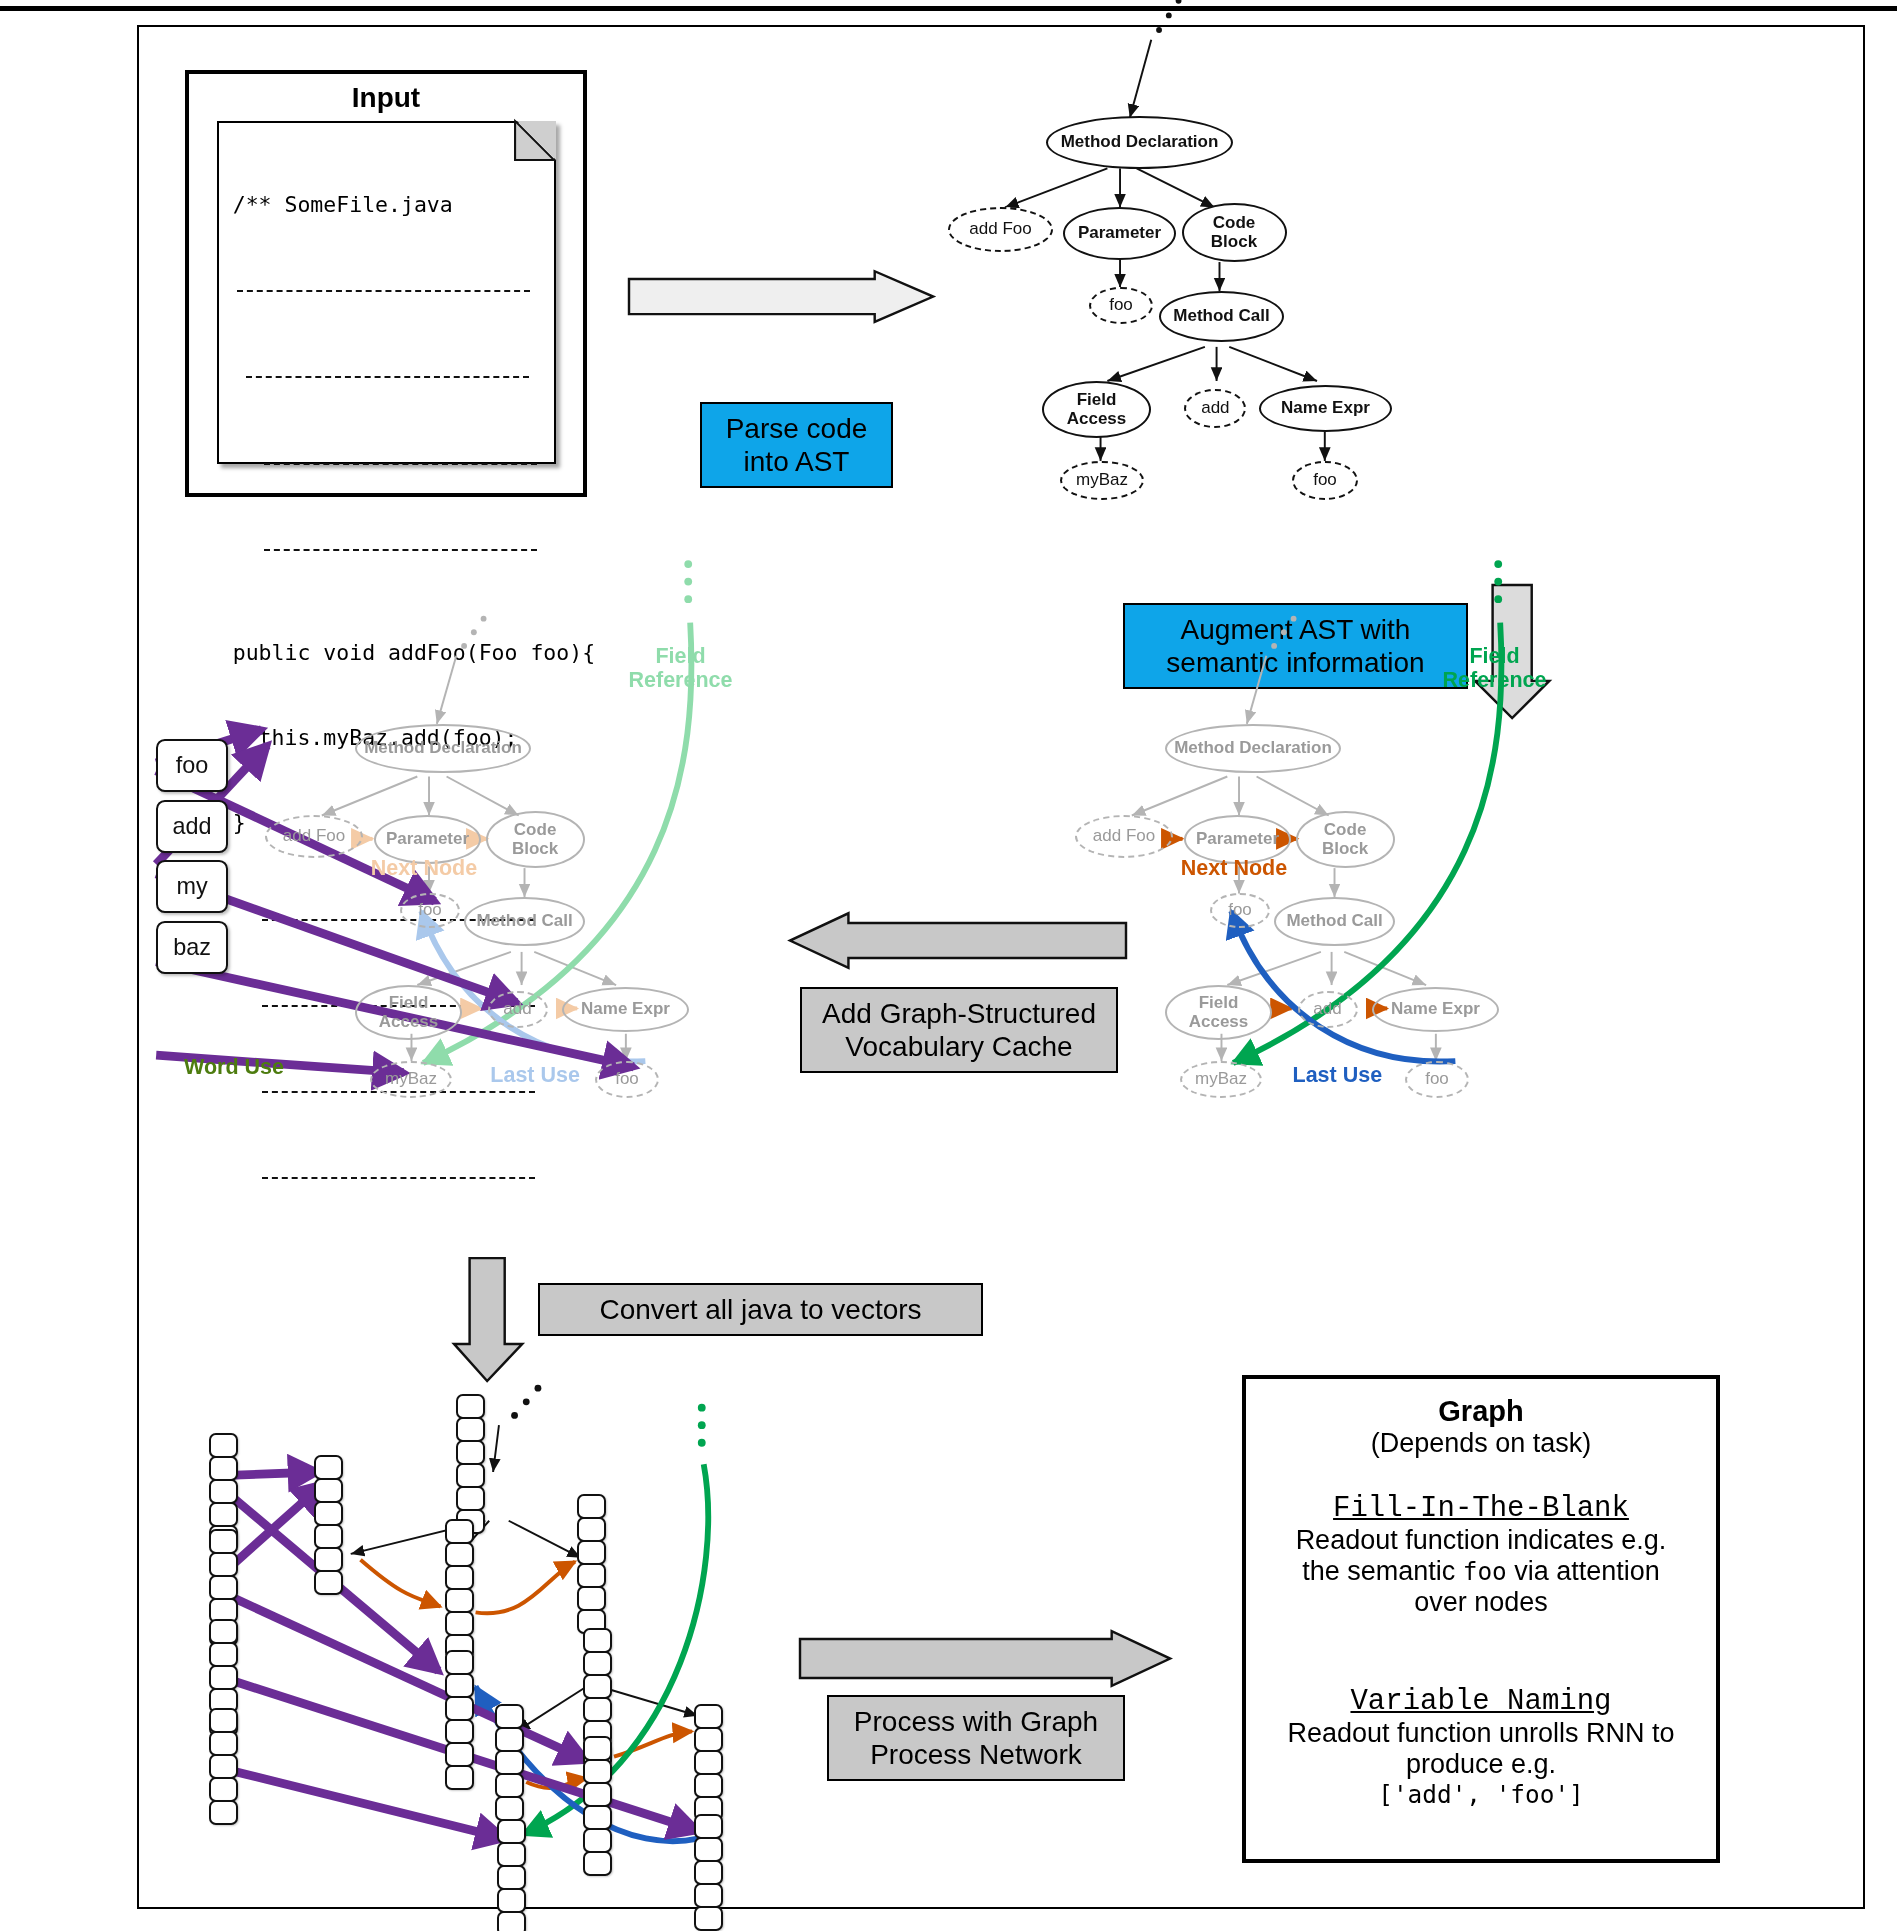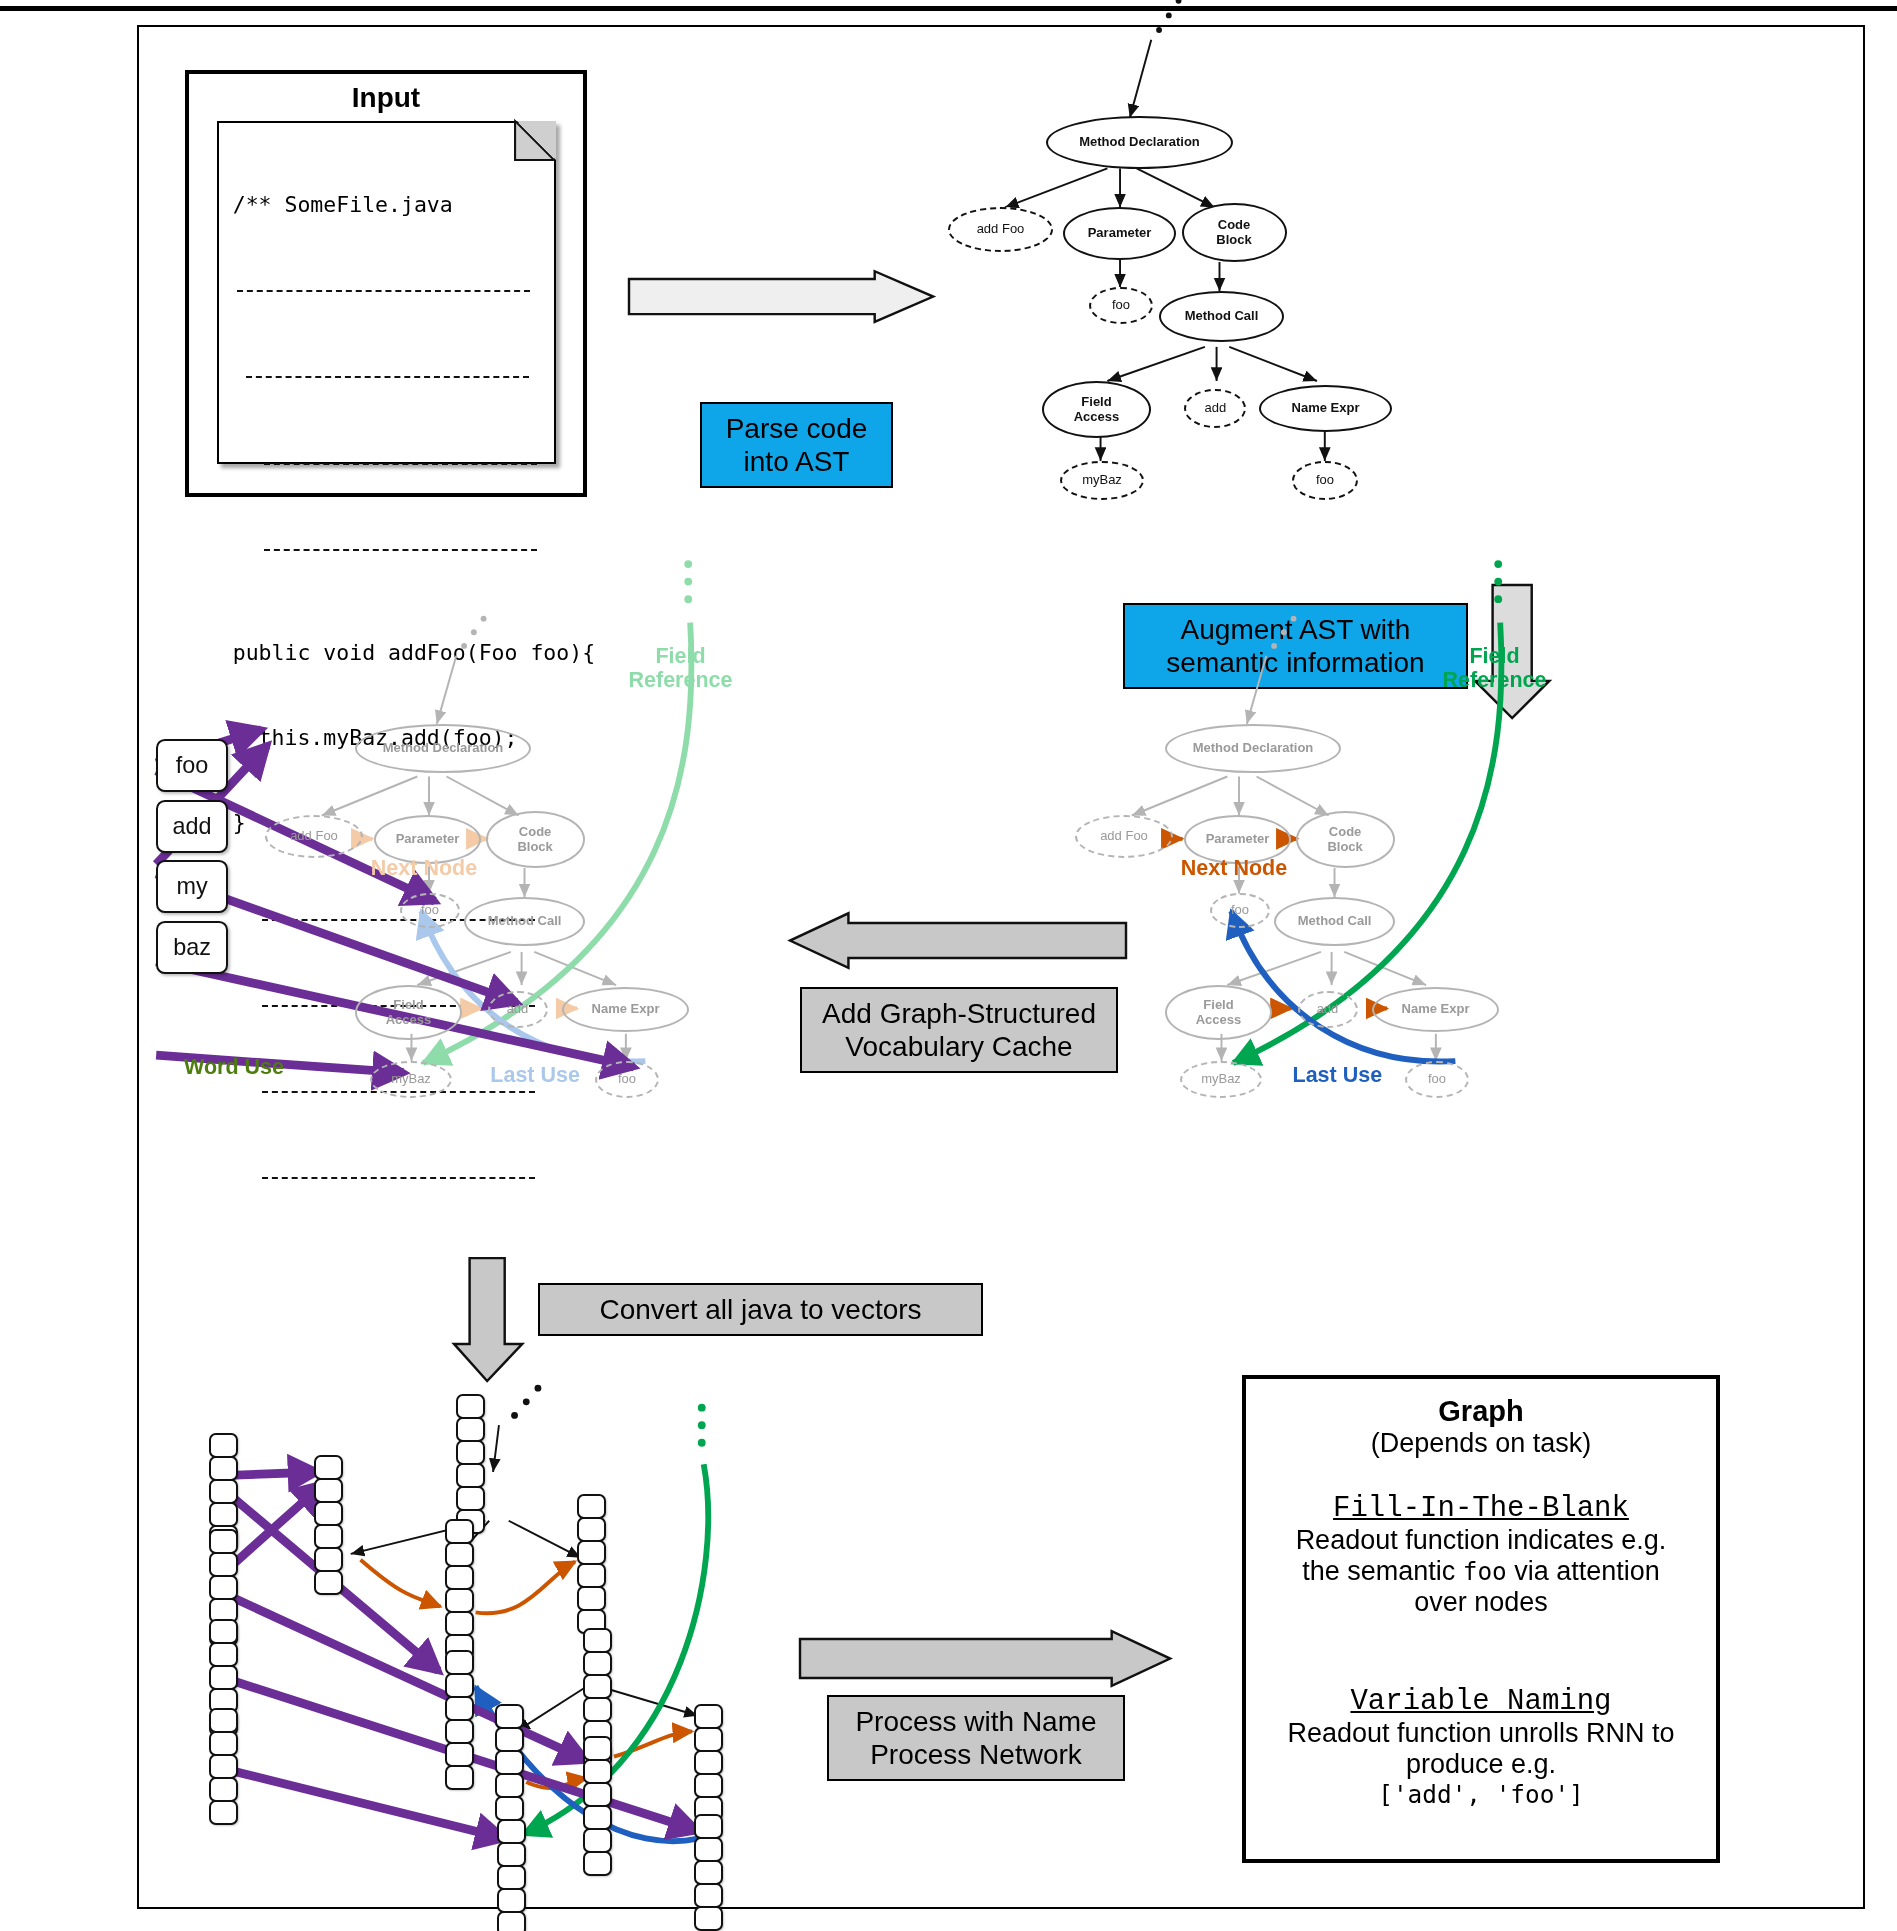--- a/index.html
+++ b/index.html
@@ -22,21 +22,21 @@
 
   
   .labelbox{border:2px solid #000;background:#0ea5e9;color:#000;font-size:28px;text-align:center;
             padding:7.8px 13.7px;box-sizing:border-box;line-height:1.18;}
   .labelbox.gray{background:#c8c8c8;}
   svg.arrowsvg{position:absolute;overflow:visible;}
 
   
   .astwrap{position:absolute;}
   .node{position:absolute;display:flex;align-items:center;justify-content:center;
-        border-radius:50%;box-sizing:border-box;font-size:13px;line-height:1.08;}
+        border-radius:50%;box-sizing:border-box;font-size:17px;line-height:1.08;}
   .node.solid{border:2.4px solid #111;color:#111;font-weight:bold;background:#fff;}
   .node.dashed{border:2.4px dashed #111;color:#111;font-weight:normal;background:#fff;}
   .node.faded.solid{border-color:#b4b4b4;color:#9a9a9a;background:transparent;}
   .node.faded.dashed{border-color:#b4b4b4;color:#9a9a9a;background:transparent;}
 
   .vocabbox{position:absolute;border:2.9px solid #111;border-radius:8.8px;background:#fff;
             display:flex;align-items:center;justify-content:center;font-size:23.4px;color:#111;
             box-shadow:2px 2px 2.9px rgba(0,0,0,.25);}
 
   .edgelabel{position:absolute;font-weight:bold;font-size:21.5px;line-height:1.12;text-align:center;}
@@ -520,21 +520,21 @@
         <div class="vcell"></div>
         <div class="vcell"></div>
         <div class="vcell"></div>
     </div>
   </div>
 
   <svg class="arrowsvg" style="left:800px;top:1631px;width:375px;height:57px" viewBox="0 0 385 58" width="375" height="57">
     <path d="M0 8 L320 8 L320 0 L380 28 L320 56 L320 48 L0 48 Z" fill="#c8c8c8" stroke="#111" stroke-width="2.5"></path>
   </svg>
   <div class="abs labelbox gray" style="left:827px;top:1695px;width:298px;">
-    <div>Process with Name</div>
+    <div>Process with Graph</div>
     <div>Process Network</div>
   </div>
 
   <div class="abs outbox">
     <div class="out-title">Graph</div>
     <div class="out-sub">(Depends on task)</div>
     <div class="out-head">Fill-In-The-Blank</div>
     <div class="out-body">Readout function indicates e.g.</div>
     <div class="out-body">
       <span>the semantic </span><span class="mono">foo</span><span> via attention</span>

